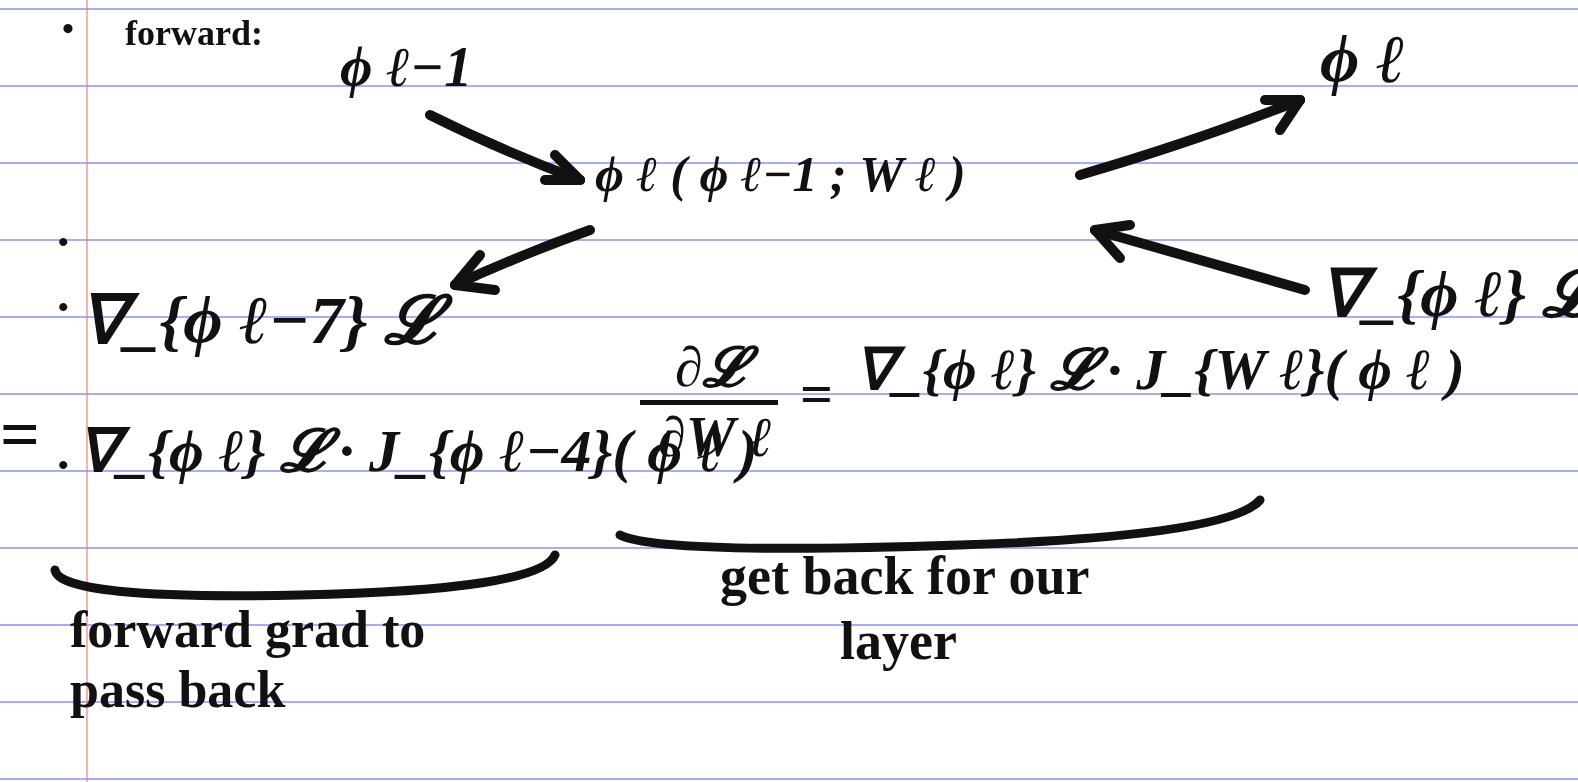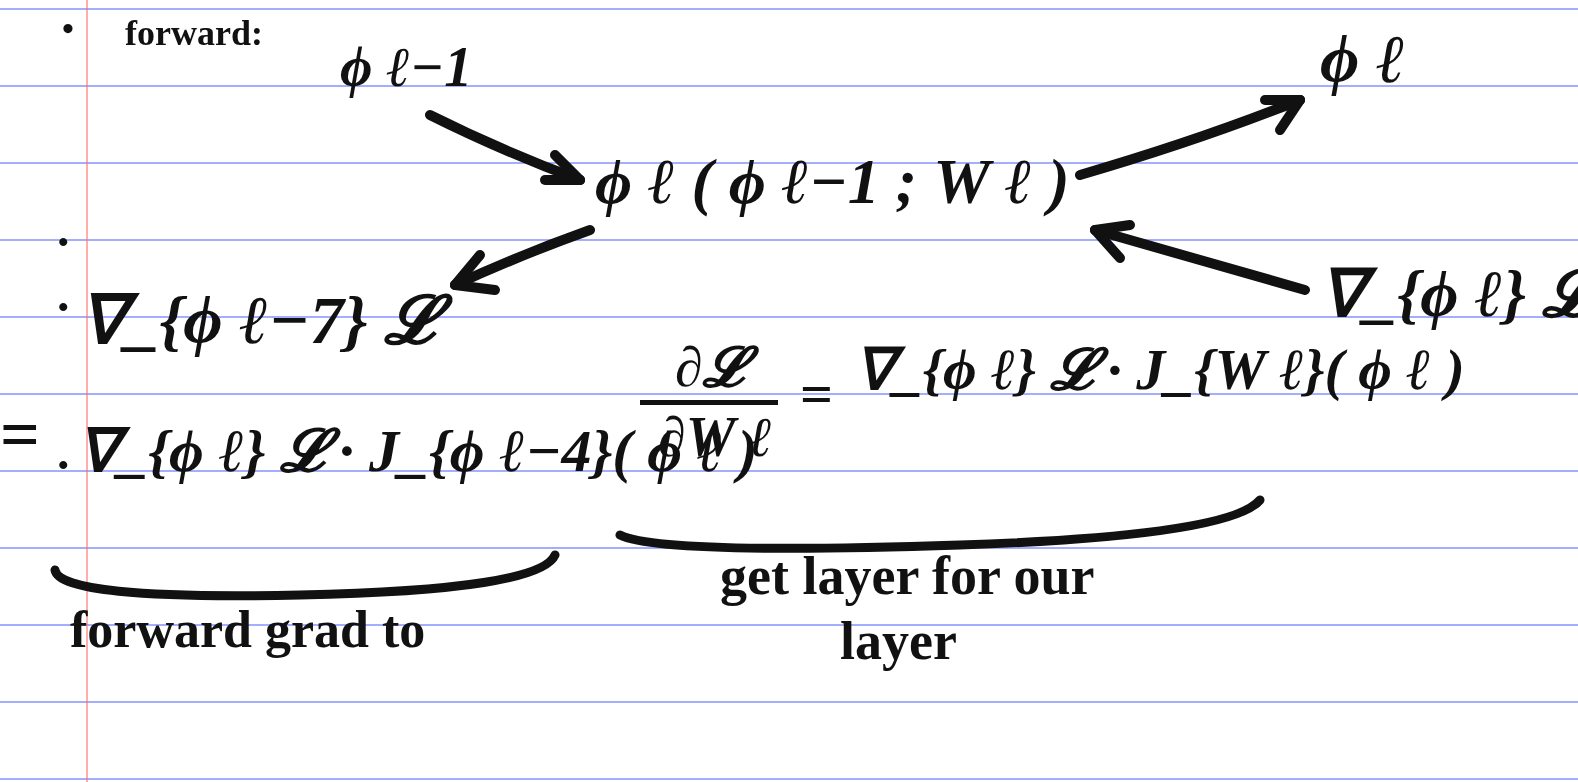--- a/index.html
+++ b/index.html
@@ -32,42 +32,43 @@
   <span class="ink" style="left:58px;top:225px;font-size:30px">•</span>
   <span class="ink" style="left:58px;top:290px;font-size:30px">•</span>
   <span class="ink" style="left:58px;top:448px;font-size:30px">•</span>
 
   <span class="ink" style="left:125px;top:12px;font-size:36px">forward:</span>
 
   <span class="ink" style="left:340px;top:35px;font-size:56px;font-style:italic">ϕ ℓ−1</span>
 
   <span class="ink" style="left:1320px;top:20px;font-size:68px;font-style:italic">ϕ ℓ</span>
 
-  <span class="ink" style="left:595px;top:145px;font-size:64px;font-style:italic">ϕ ℓ ( ϕ ℓ−1 ; W ℓ )</span>
+  <span class="ink" style="left:595px;top:145px;font-size:50px;font-style:italic">ϕ ℓ ( ϕ ℓ−1 ; W ℓ )</span>
 
   <span class="ink" style="left:80px;top:280px;font-size:68px;font-style:italic">∇_{ϕ ℓ−7} 𝓛</span>
 
   <span class="ink" style="left:1320px;top:255px;font-size:66px;font-style:italic">∇_{ϕ ℓ} 𝓛</span>
 
   <span class="ink" style="left:0px;top:395px;font-size:70px">=</span>
 
   <span class="ink" style="left:78px;top:415px;font-size:60px;font-style:italic">∇_{ϕ ℓ} 𝓛 · J_{ϕ ℓ−4}( ϕ ℓ )</span>
 
   <span class="ink" style="left:640px;top:335px;font-size:56px;font-style:italic">
     <span style="display:inline-block;text-align:center;vertical-align:middle;">
       <span style="display:block;border-bottom:5px solid #111;padding:0 6px;">∂𝓛</span>
       <span style="display:block;padding:0 6px;margin-left:12px;">∂W ℓ</span>
     </span>
   </span>
   <span class="ink" style="left:800px;top:360px;font-size:58px">=</span>
   <span class="ink" style="left:855px;top:335px;font-size:58px;font-style:italic">∇_{ϕ ℓ} 𝓛 · J_{W ℓ}( ϕ ℓ )</span>
 
   <span class="ink" style="left:70px;top:600px;font-size:52px">forward grad to</span>
+  <span class="ink" style="left:70px;top:660px;font-size:52px">pass back</span>
 
-  <span class="ink" style="left:720px;top:545px;font-size:54px">get layer for our</span>
+  <span class="ink" style="left:720px;top:545px;font-size:54px">get back for our</span>
   <span class="ink" style="left:840px;top:610px;font-size:54px">layer</span>
 
   <svg width="1578" height="782">
 
     <path d="M430 115 Q500 150 580 180" stroke-width="10"></path>
     <path d="M580 180 L555 155" stroke-width="10"></path>
     <path d="M580 180 L545 180" stroke-width="10"></path>
 
     <path d="M590 230 Q520 255 455 285" stroke-width="10"></path>
     <path d="M455 285 L480 255" stroke-width="10"></path>

